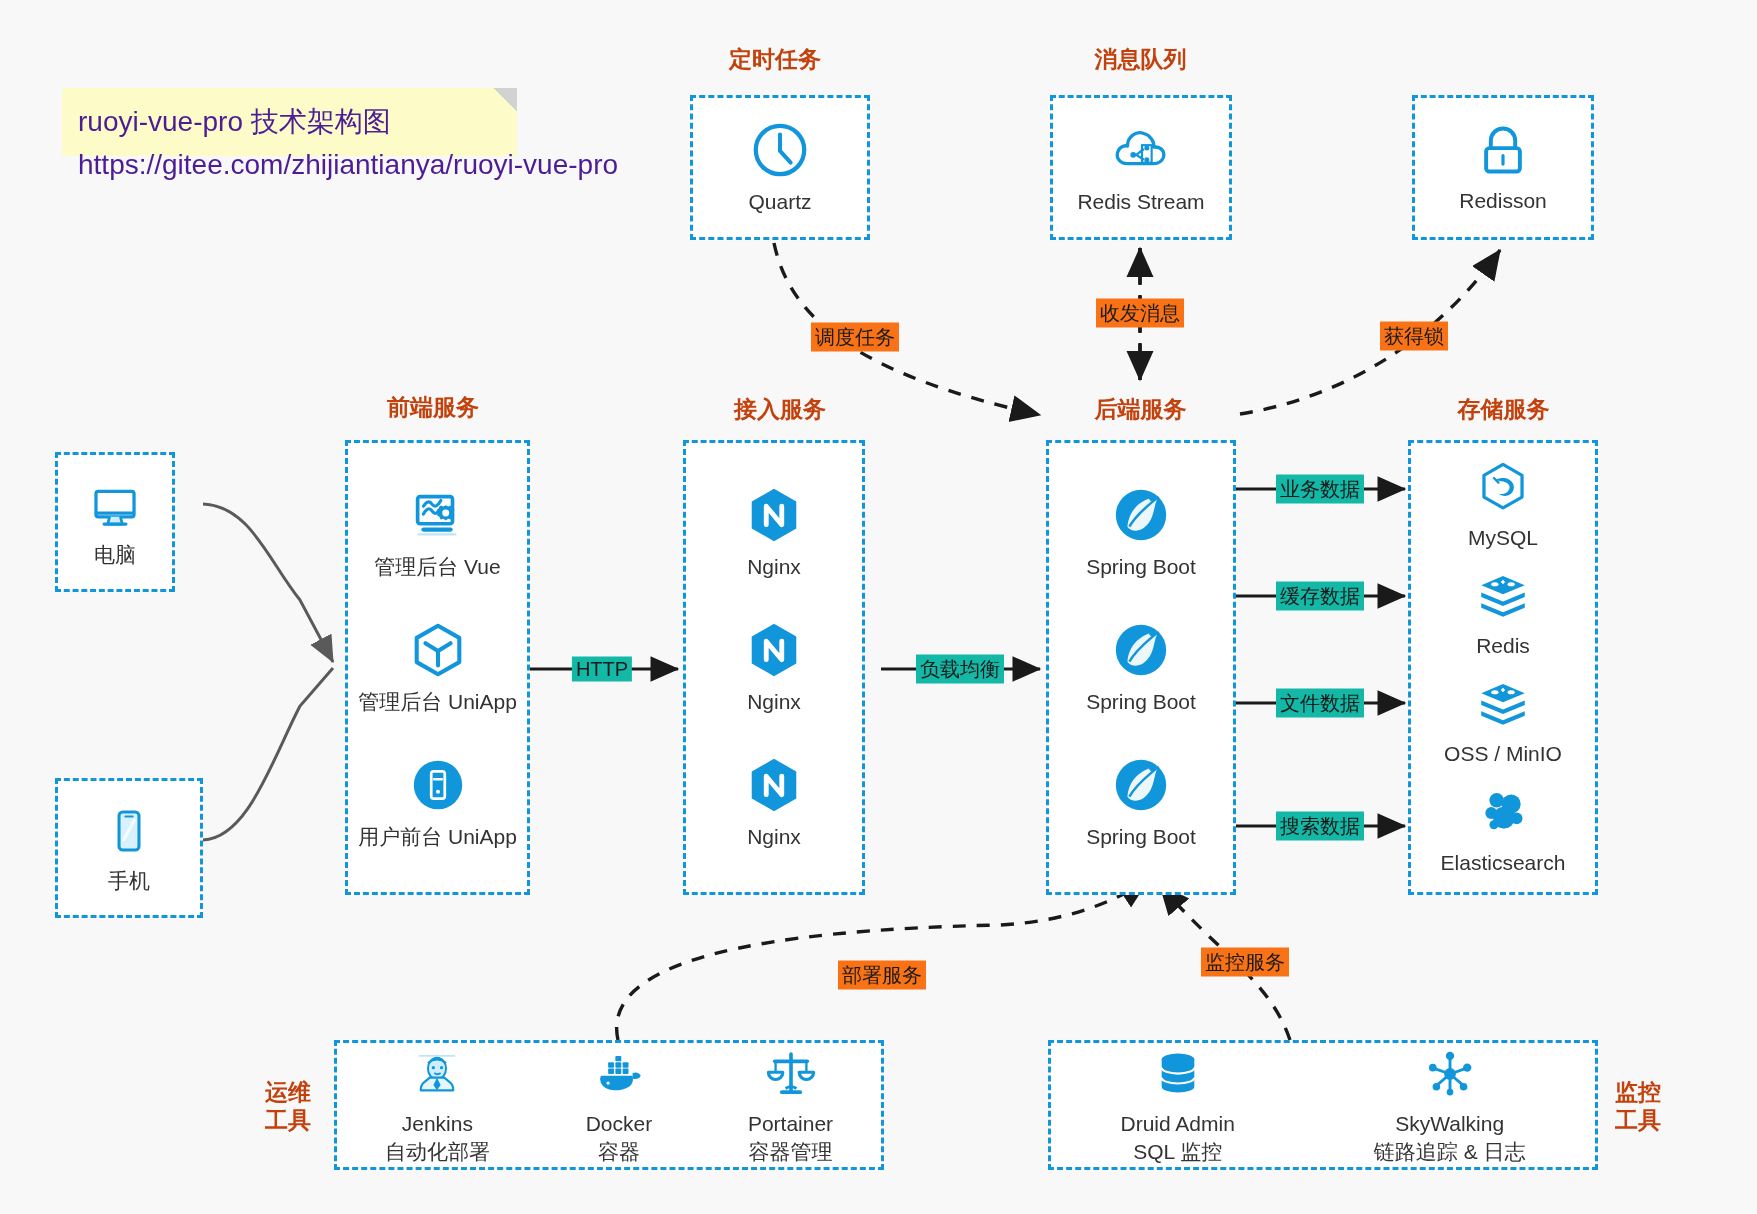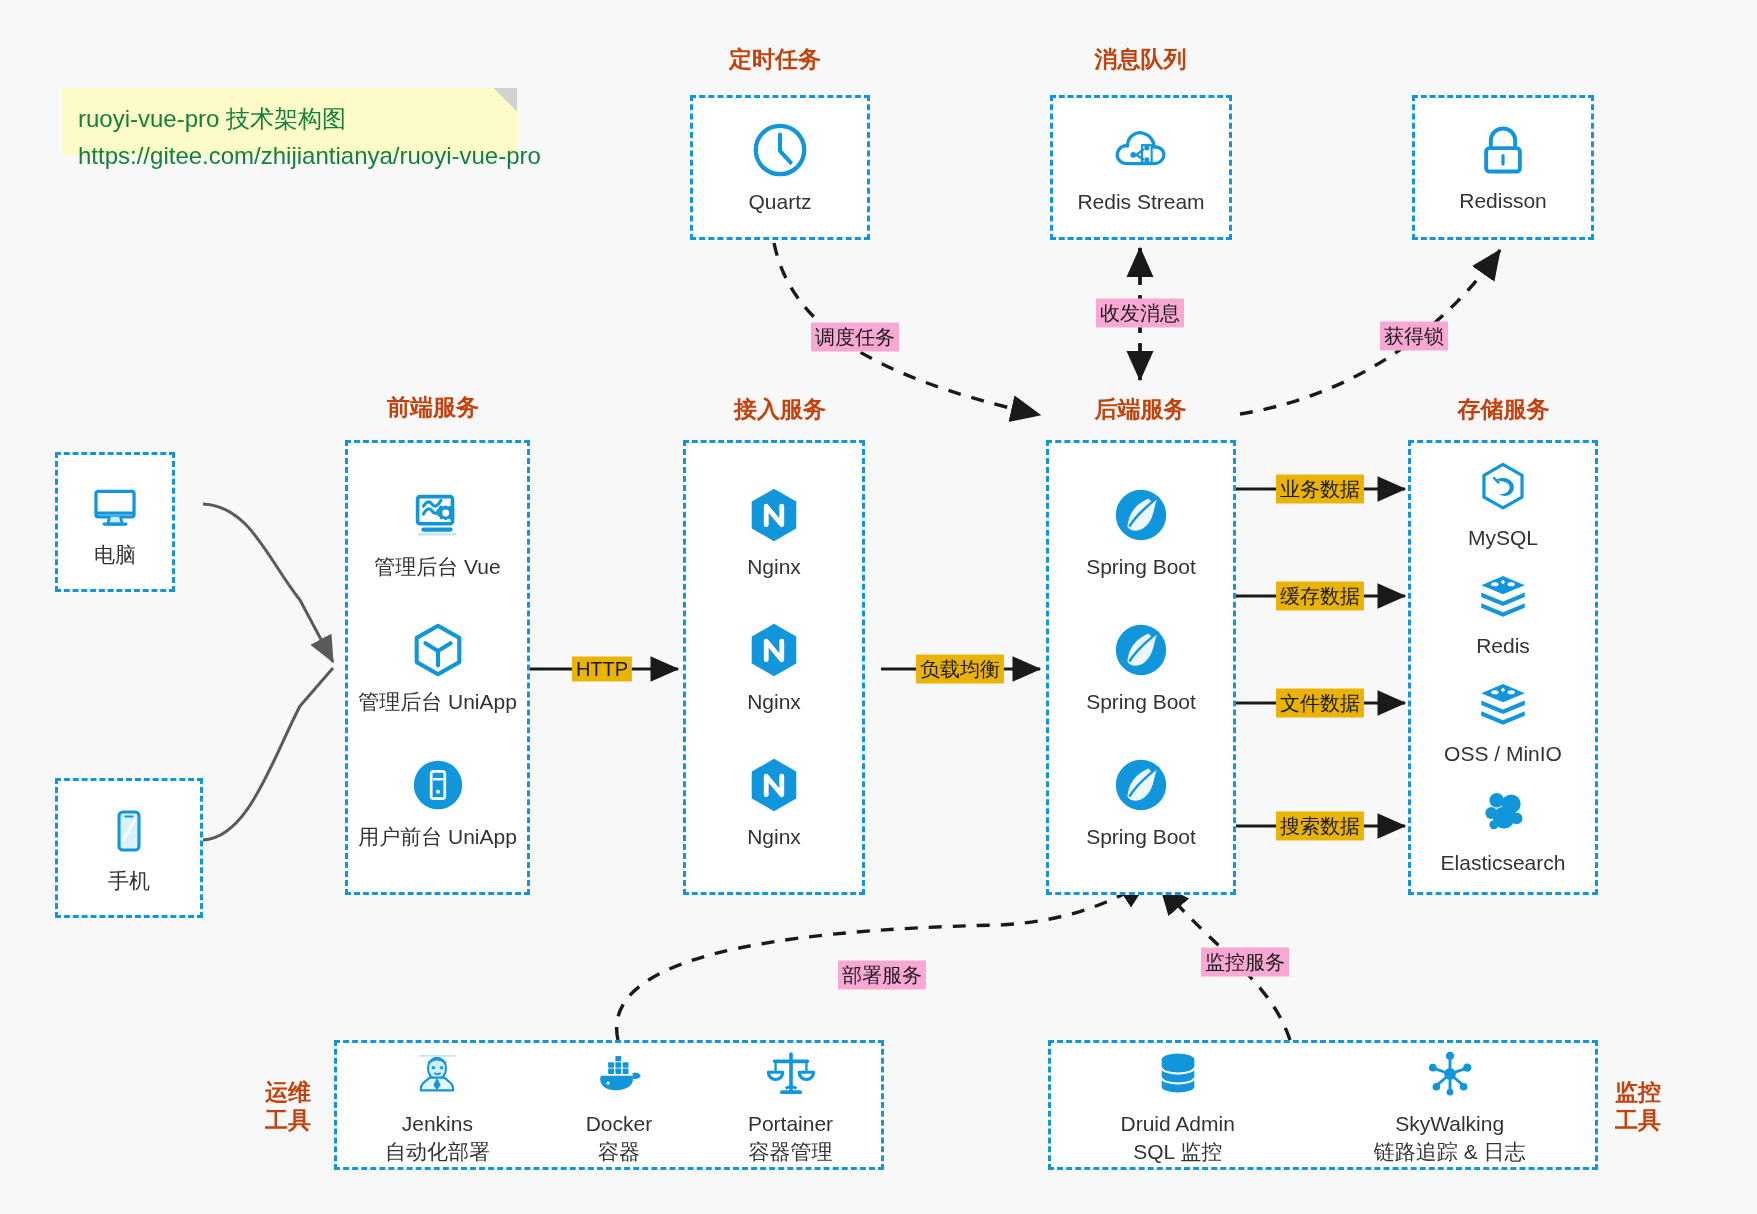--- a/index.html
+++ b/index.html
@@ -9,21 +9,21 @@
     font-family:"Liberation Sans","DejaVu Sans",sans-serif;
     position:relative;overflow:hidden;
     -webkit-font-smoothing:antialiased;
   }
   #canvas{position:absolute;inset:0;}
   #wires{position:absolute;left:0;top:0;width:1757px;height:1214px;pointer-events:none;}
 
   
   .note{
     position:absolute;background:#fdfbc8;
-    font-size:24px;color:#15803d;line-height:1.55;
+    font-size:28px;color:#4c1d95;line-height:1.55;
     padding:12px 16px 14px 16px;
     box-sizing:border-box;
   }
   .note .corner{
     position:absolute;right:0;top:0;width:24px;height:24px;
     background:linear-gradient(225deg,#d2d2d2 0 50%,transparent 50% 100%);
   }
   .note div{white-space:nowrap;}
 
   
@@ -48,24 +48,24 @@
   .node .cap{
     margin-top:7px;font-size:21px;color:#333;text-align:center;
     line-height:1.3;white-space:nowrap;
   }
   .node .cap .l2{display:block;}
   .ico{display:block;}
 
   
   .elabel{
     position:absolute;font-size:20px;color:#1a1a1a;
-    background:#f9a8d4;padding:1px 4px;white-space:nowrap;
+    background:#f97316;padding:1px 4px;white-space:nowrap;
     transform:translate(-50%,-50%);
   }
-  .elabel.onwhite{background:#eab308;}
+  .elabel.onwhite{background:#14b8a6;}
 </style>
 </head>
 <body>
 
 <div id="canvas">
 
 <svg id="wires" viewBox="0 0 1757 1214">
   <defs>
     <marker id="arrHead" markerWidth="11" markerHeight="11" refX="8.6" refY="4" orient="auto">
       <path d="M0,0 L9,4 L0,8 z" fill="#1a1a1a"></path>

